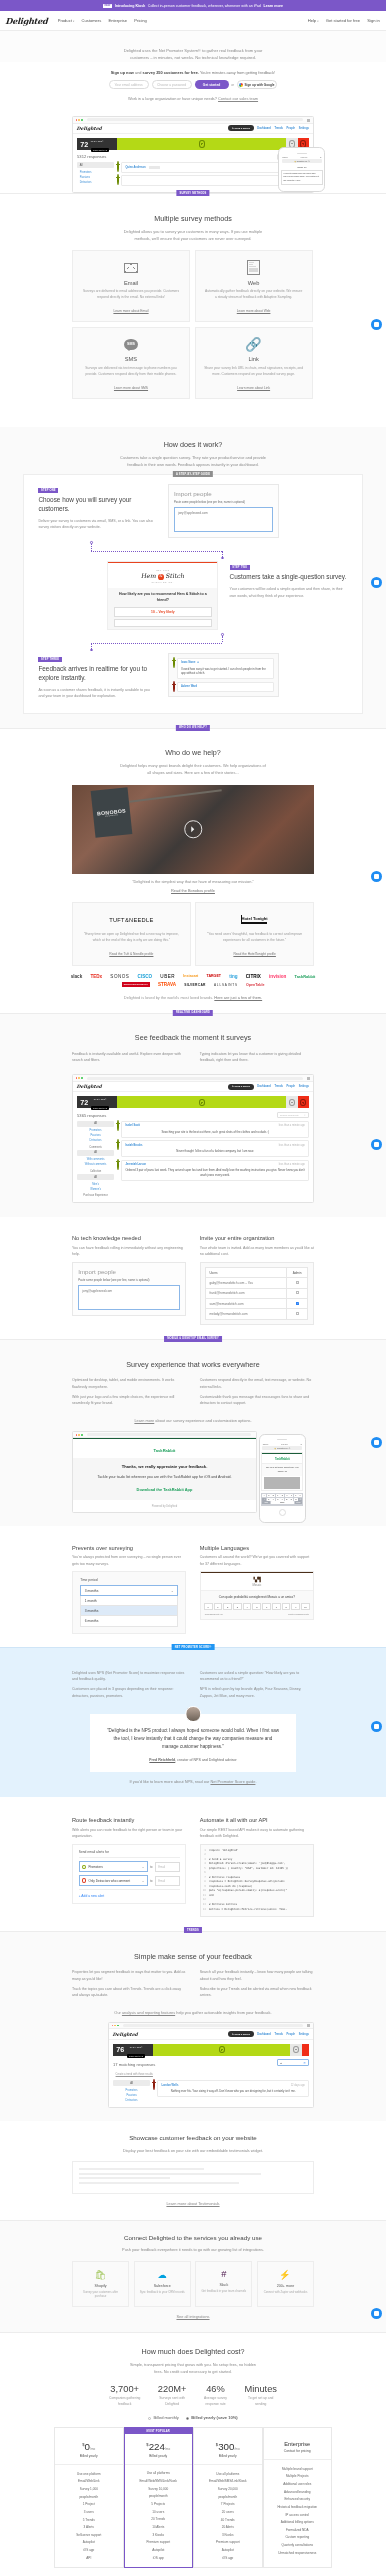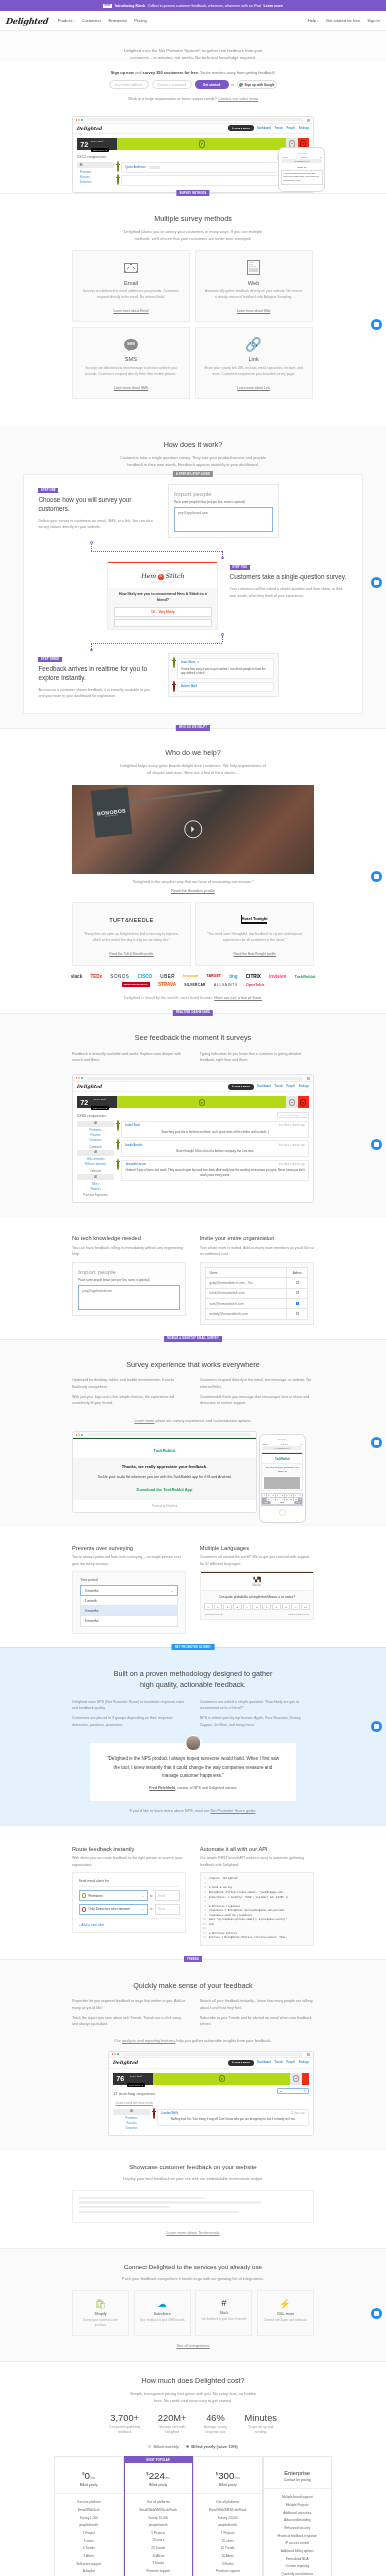--- a/index.html
+++ b/index.html
@@ -1023,23 +1023,20 @@
             <span>Probabilmente no</span>
             <span>Molto probabilmente</span>
           </div>
         </div>
       </div>
     </div>
   </div>
 
   <div class="sec blue" style="border-top:0.5px solid #cfe5f7;">
     <div class="tag blue">NET PROMOTER SCORE®</div>
-    <h2 style="margin-top:7.2px;line-height:1.5;">
-      <span>Built on a proven methodology designed to gather</span><br><span>high quality, actionable feedback.</span>
-    </h2>
     <div class="twocol">
       <div class="col">
         <p>Delighted uses NPS (Net Promoter Score) to maximize response rates and feedback quality.</p>
         <p>Customers are placed in 3 groups depending on their response: detractors, passives, promoters.</p>
       </div>
       <div class="col">
         <p>Customers are asked a simple question: "How likely are you to recommend us to a friend?"</p>
         <p>NPS is relied upon by top brands: Apple, Four Seasons, Disney, Zappos, Jet Blue, and many more.</p>
       </div>
     </div>
@@ -1143,21 +1140,21 @@
               <span class="n">14</span>
               <span class="s">metrics = Delighted::Metrics.retrieve(since: Time.</span>
             </div>
         </div>
       </div>
     </div>
   </div>
 
   <div class="sec alt" style="border-top:0.5px solid #ececec;">
     <div class="tag">TRENDS</div>
-    <h2 style="margin-top:7.2px;">Quickly make sense of your feedback</h2>
+    <h2 style="margin-top:7.2px;">Simple make sense of your feedback</h2>
     <div class="twocol">
       <div class="col">
         <p>Properties let you segment feedback in ways that matter to you. Add as many as you'd like!</p>
         <p>Track the topics you care about with Trends. Trends are a click away and always up-to-date.</p>
       </div>
       <div class="col">
         <p>Search all your feedback instantly – know how many people are talking about it and how they feel.</p>
         <p>Subscribe to your Trends and be alerted via email when new feedback arrives.</p>
       </div>
     </div>

